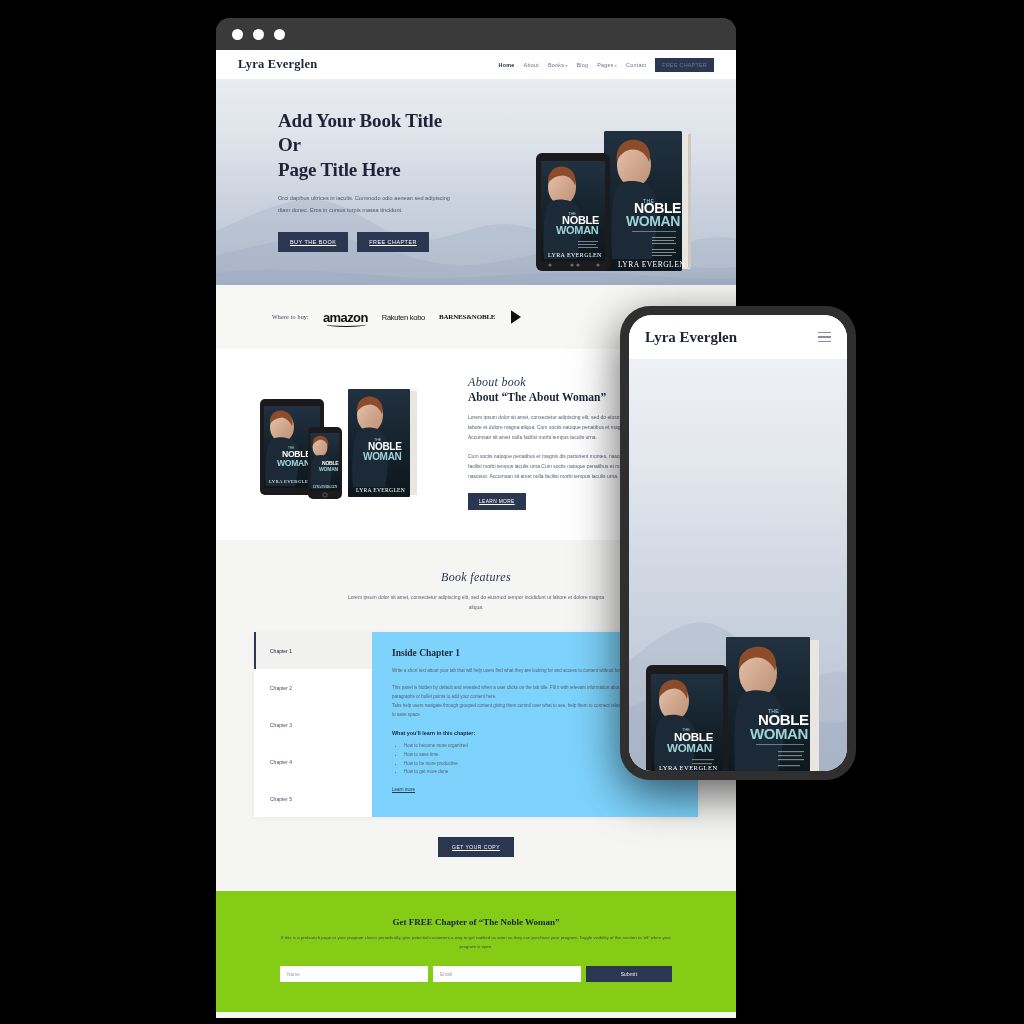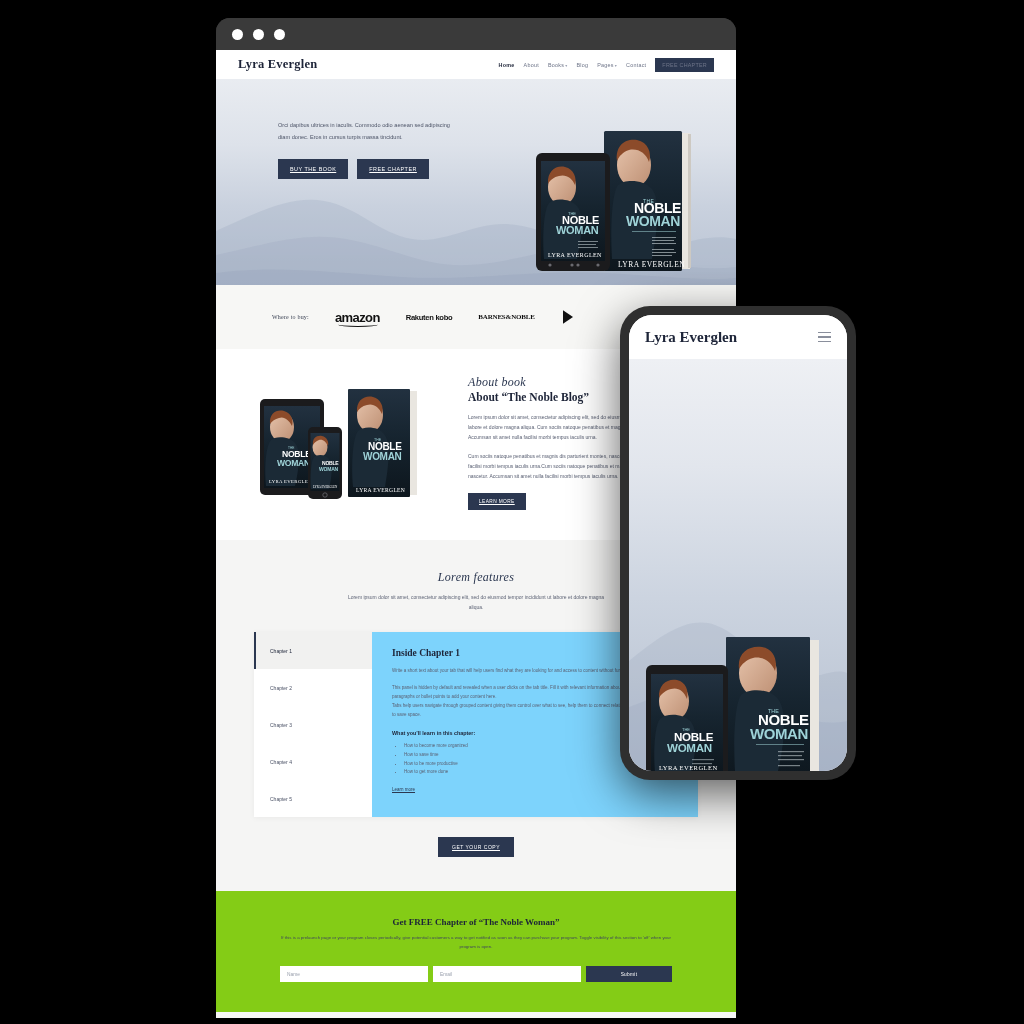--- a/index.html
+++ b/index.html
@@ -38,26 +38,26 @@
     background: linear-gradient(180deg,#e9ecf1 0%,#dde2ea 32%,#c9d1de 62%,#b9c3d3 100%); }
   .ridge { position: absolute; left: 0; width: 100%; opacity: .55; }
   .hero-inner { position: relative; z-index: 3; padding: 30px 0 0 62px; width: 250px; }
   .hero-title { font-family: "Liberation Serif", serif; font-weight: 700; font-size: 19px; line-height: 1.28; color: #1d2438; letter-spacing: -.2px; }
   .hero-sub { margin-top: 11px; font-size: 5.6px; line-height: 2.1; color: #4d5467; width: 176px; }
   .hero-btns { margin-top: 16px; display: flex; gap: 9px; }
   .btn-dark { background: #2b3750; color: #fff; font-size: 5.4px; letter-spacing: .5px; padding: 7px 12px; display: inline-block; text-align: center; }
   .hero-book { position: absolute; right: 30px; bottom: 6px; z-index: 4; }
 
   
-  .retailers { height: 64px; background: #f7f7f5; display: flex; align-items: center; padding: 0 56px; gap: 26px; }
+  .retailers { height: 64px; background: #f7f7f5; display: flex; align-items: center; padding: 0 56px; gap: 14px; }
   .retail-label { font-family: "Liberation Serif", serif; font-size: 6px; color: #3c4355; letter-spacing: .2px; }
   .logo-amazon { font-family: "Liberation Sans", sans-serif; font-weight: 700; font-size: 13px; color: #111; letter-spacing: -.6px; position: relative; }
   .logo-amazon::after { content:""; position:absolute; left:6%; right:4%; bottom:-2px; height:4px;
     border-bottom:1.4px solid #111; border-radius:0 0 50% 50%; }
-  .logo-kobo { font-weight: 700; font-size: 7.6px; color: #111; letter-spacing: -.3px; }
+  .logo-kobo { font-weight: 400; font-size: 7.6px; color: #111; letter-spacing: -.3px; }
   .logo-bn { font-family: "Liberation Serif", serif; font-weight: 700; font-size: 7px; color: #111; letter-spacing: -.2px; }
   .logo-play { width: 16px; height: 16px; }
 
   
   .about { background: #fff; padding: 26px 0 30px 0; display: flex; align-items: center; }
   .about-imgs { width: 252px; display: flex; justify-content: center; }
   .about-copy { width: 258px; padding-right: 40px; }
   .script { font-family: "Liberation Serif", serif; font-style: italic; font-size: 12px; color: #2b3750; letter-spacing: .3px; }
   .about-h2 { font-family: "Liberation Serif", serif; font-weight: 700; font-size: 11.5px; color: #1d2438; margin-top: 1px; }
   .about-p { font-size: 5px; line-height: 2.0; color: #5a6073; margin-top: 9px; }
@@ -143,20 +143,23 @@
       </div>
 
       <div class="hero">
         <svg class="ridge" style="bottom:0;height:150px" viewBox="0 0 520 150" preserveAspectRatio="none">
           <path d="M0,150 L0,96 C40,78 75,60 108,66 C142,72 162,98 196,104 C232,110 260,84 300,90 C344,96 372,124 414,120 C454,116 486,96 520,104 L520,150 Z" fill="#9aa7bd" opacity=".5"></path>
           <path d="M0,150 L0,120 C46,110 88,96 130,104 C176,112 206,132 252,130 C300,128 330,110 380,116 C430,122 474,138 520,132 L520,150 Z" fill="#8d9bb4" opacity=".45"></path>
           <path d="M0,150 L0,138 C60,130 120,138 186,142 C256,146 320,134 392,138 C446,141 486,146 520,143 L520,150 Z" fill="#7e8da8" opacity=".4"></path>
         </svg>
 
         <div class="hero-inner">
+          <h1 class="hero-title">
+            <span>Add Your Book Title Or</span><br><span>Page Title Here</span>
+          </h1>
           <p class="hero-sub">Orci dapibus ultrices in iaculis. Commodo odio aenean sed adipiscing diam donec. Eros in cursus turpis massa tincidunt.</p>
           <div class="hero-btns">
             <a href="#" class="btn-dark">BUY THE BOOK</a>
             <a href="#" class="btn-dark">FREE CHAPTER</a>
           </div>
         </div>
 
         <svg class="hero-book" width="176" height="152" viewBox="0 0 176 152">
           <defs>
             <linearGradient id="cv" x1="0" y1="0" x2="0" y2="1">
@@ -262,30 +265,30 @@
               <path d="M6,30 C9,27 18,27 21,32 C25,37 24,50 21,62 L3,62 C2,50 3,33 6,30 Z" fill="#1b2a36"></path>
               <text x="14" y="38" font-family="Liberation Sans, sans-serif" font-size="5" font-weight="700" fill="#fff" letter-spacing="-.2">NOBLE</text>
               <text x="11" y="44" font-family="Liberation Sans, sans-serif" font-size="5" font-weight="700" fill="#9fd3d8" letter-spacing="-.2">WOMAN</text>
               <text x="5" y="61" font-family="Liberation Serif, serif" font-size="3" fill="#fff">LYRA EVERGLEN</text>
               <circle cx="17" cy="68" r="2.2" fill="none" stroke="#6a6a70" stroke-width=".8"></circle>
             </g>
           </svg>
         </div>
         <div class="about-copy">
           <div class="script">About book</div>
-          <h2 class="about-h2">About “The Noble Blog”</h2>
+          <h2 class="about-h2">About “The About Woman”</h2>
           <p class="about-p">Lorem ipsum dolor sit amet, consectetur adipiscing elit, sed do eiusmod tempor incididunt ut labore et dolore magna aliqua. Cum sociis natoque penatibus et magnis dis parturient montes. Accumsan sit amet nulla facilisi morbi tempus iaculis urna.</p>
           <p class="about-p">Cum sociis natoque penatibus et magnis dis parturient montes, nascetur. Accumsan sit amet nulla facilisi morbi tempus iaculis urna.Cum sociis natoque penatibus et magnis dis parturient montes, nascetur. Accumsan sit amet nulla facilisi morbi tempus iaculis urna.</p>
           <a href="#" class="learn">LEARN MORE</a>
         </div>
       </div>
 
       <div class="features">
         <div class="feat-head">
-          <div class="script">Lorem features</div>
+          <div class="script">Book features</div>
           <p class="feat-sub">Lorem ipsum dolor sit amet, consectetur adipiscing elit, sed do eiusmod tempor incididunt ut labore et dolore magna aliqua.</p>
         </div>
 
         <div class="tabs-wrap">
           <div class="tab-list">
             <div class="tab active">Chapter 1</div>
             <div class="tab">Chapter 2</div>
             <div class="tab">Chapter 3</div>
             <div class="tab">Chapter 4</div>
             <div class="tab">Chapter 5</div>

